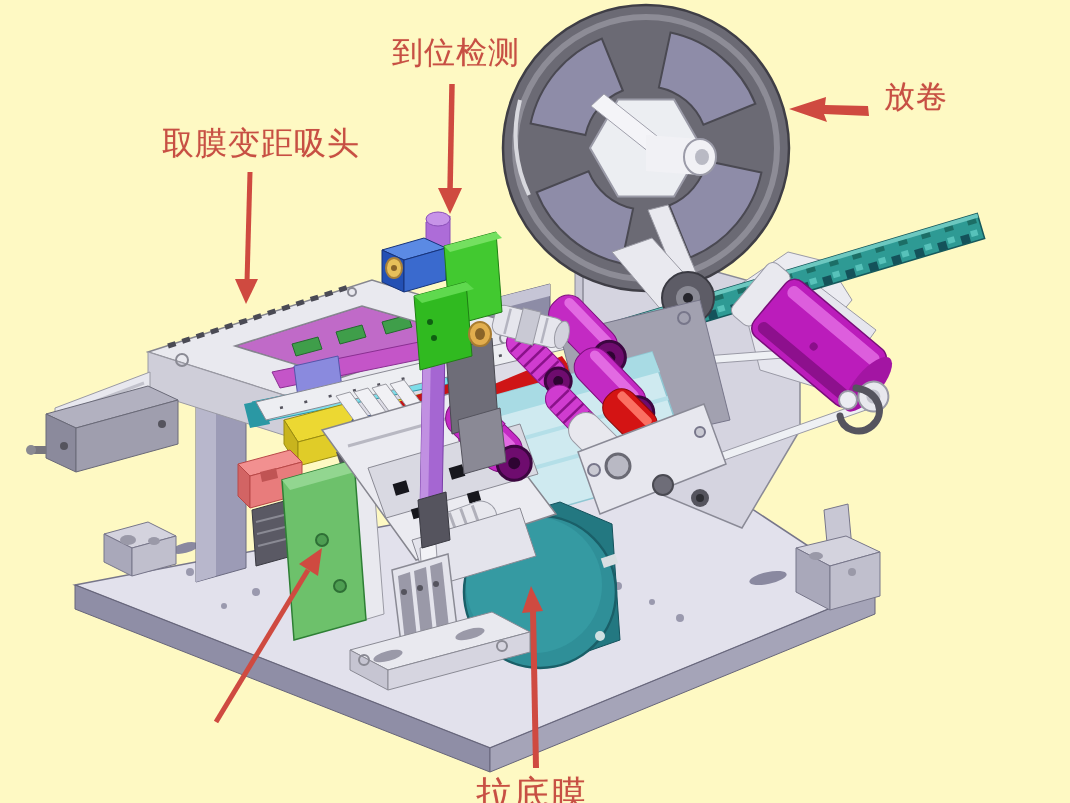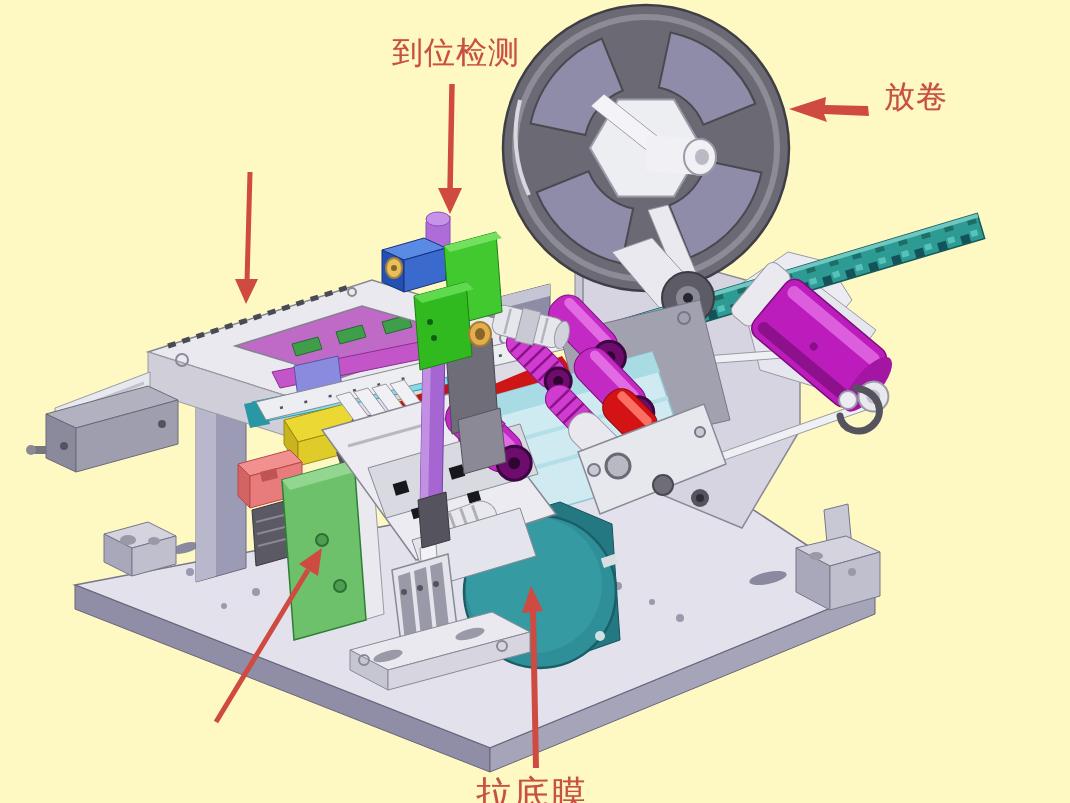--- a/index.html
+++ b/index.html
@@ -419,14 +419,15 @@
     <polygon points="322,548 318,576 299,564" fill="#cf4a40"></polygon>
   </g>
   <g>
     <line x1="536" y1="768" x2="533" y2="610" stroke="#cf4a40" stroke-width="6"></line>
     <polygon points="531,586 543,611 522,613" fill="#cf4a40"></polygon>
   </g>
 </svg>
 
   <div class="cn-label" id="label-daowei">到位检测</div>
   <div class="cn-label" id="label-fangjuan">放卷</div>
+  <div class="cn-label" id="label-qumo">取膜变距吸头</div>
   <div class="cn-label" id="label-ladimo">拉底膜</div>
 </div>
 
 </body></html>

